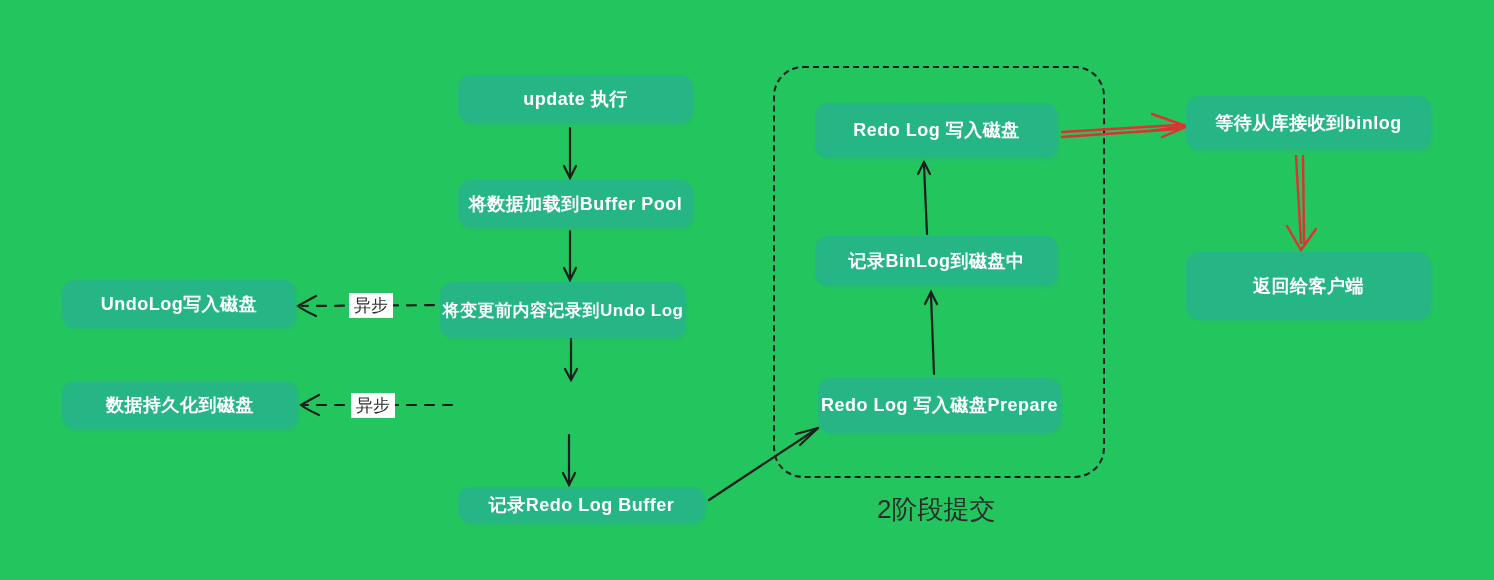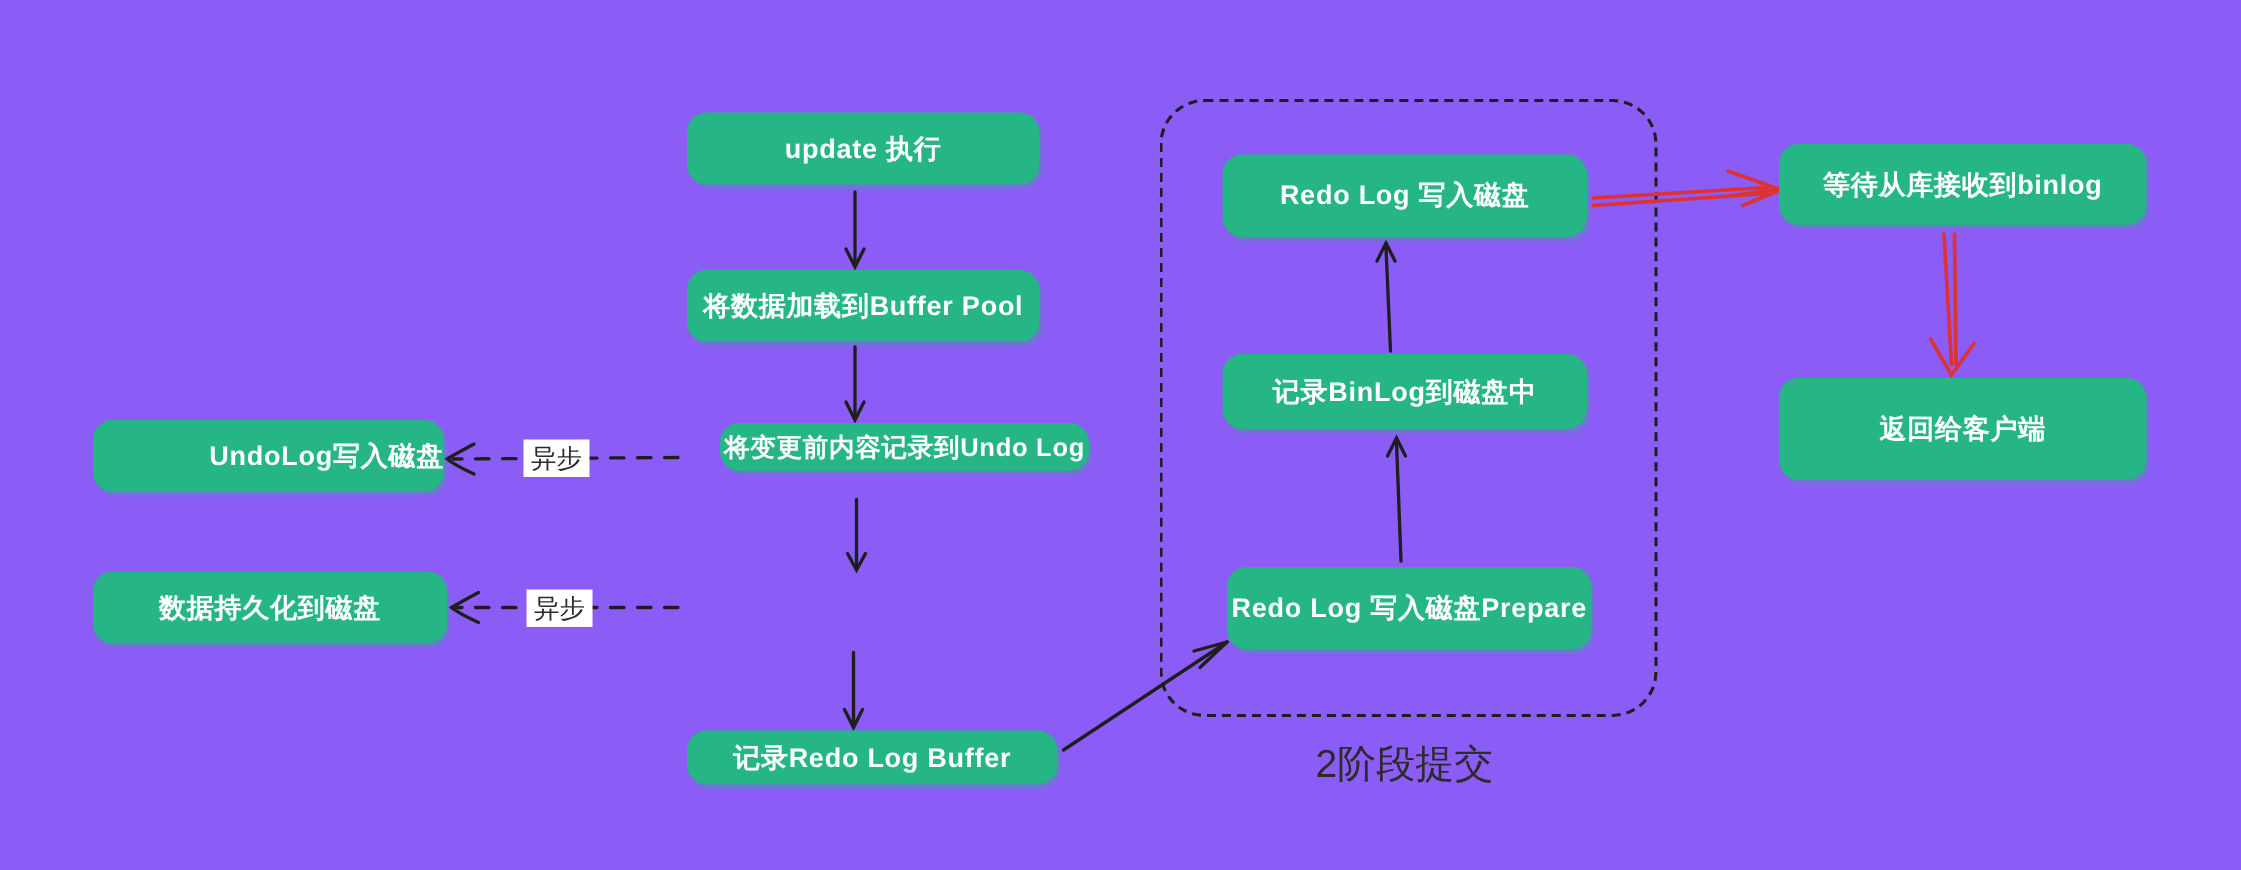--- a/index.html
+++ b/index.html
@@ -1,19 +1,19 @@
 <!DOCTYPE html>
 <html><head>
 <meta charset="utf-8">
 <style>
   html,body{margin:0;padding:0;background:#ffffff;}
   .canvas{
     position:relative;
     width:1494px;height:580px;
-    background:#8b5cf6;
+    background:#22c55e;
     font-family:"Liberation Sans", sans-serif;
     overflow:hidden;
   }
   .node{
     position:absolute;
     background:#26b584;
     color:#ffffff;
     border-radius:13px;
     display:flex;
     align-items:center;
@@ -121,30 +121,30 @@
   </svg>
 
   <div class="node" style="left:458px;top:75px;width:235px;height:48px;">
     <span>update 执行</span>
   </div>
 
   <div class="node" style="left:458px;top:180px;width:235px;height:48px;">
     <span>将数据加载到Buffer Pool</span>
   </div>
 
-  <div class="node small" style="left:480px;top:282px;width:246px;height:32px;">
+  <div class="node small" style="left:440px;top:282px;width:246px;height:56px;">
     <span>将变更前内容记录到Undo Log</span>
   </div>
 
 
   <div class="node" style="left:458px;top:487px;width:247px;height:36px;">
     <span>记录Redo Log Buffer</span>
   </div>
 
-  <div class="node" style="left:62px;top:280px;width:234px;height:48px;justify-content:flex-end;">
+  <div class="node" style="left:62px;top:280px;width:234px;height:48px;">
     <span>UndoLog写入磁盘</span>
   </div>
 
   <div class="node" style="left:62px;top:381px;width:236px;height:48px;">
     <span>数据持久化到磁盘</span>
   </div>
 
   <div class="node" style="left:815px;top:103px;width:243px;height:55px;">
     <span class="stack">
       <span>Redo Log 写入磁盘</span>

